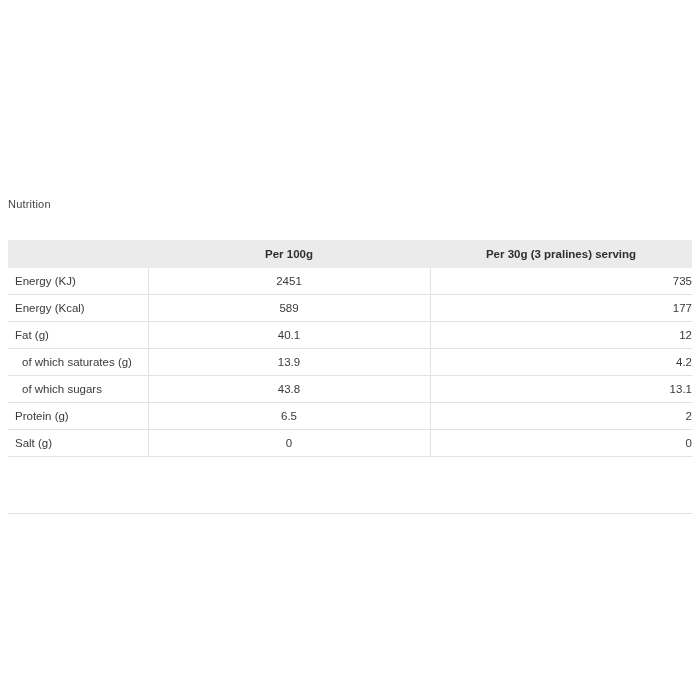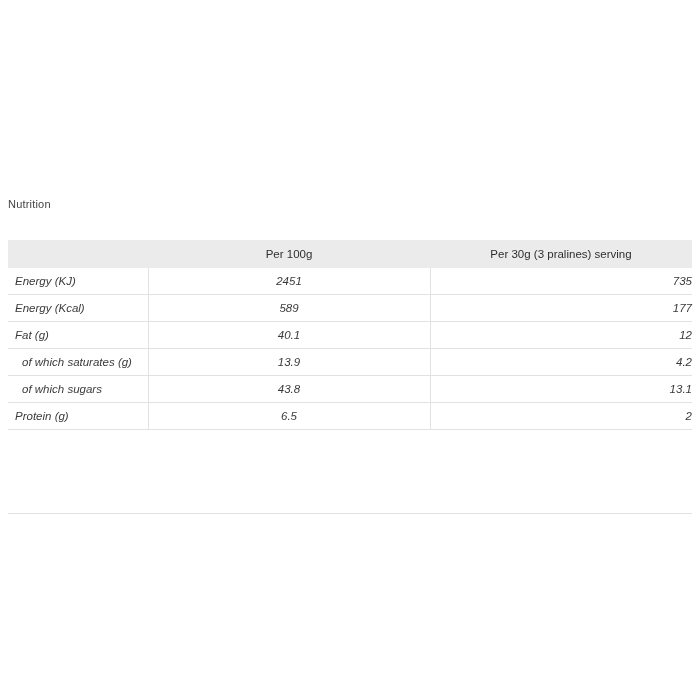--- a/index.html
+++ b/index.html
@@ -41,21 +41,21 @@
   table.nutrition {
     width: 100%;
     border-collapse: collapse;
     table-layout: fixed;
     font-size: 11.5px;
     color: #3a3a3a;
   }
 
   table.nutrition thead th {
     background: #ebebeb;
-    font-weight: normal;
+    font-weight: bold;
     font-size: 11.5px;
     color: #2f2f2f;
     height: 28px;
     padding: 0;
     text-align: center;
     border: none;
     vertical-align: middle;
   }
 
   table.nutrition thead th.col-label {
@@ -67,21 +67,20 @@
 
   table.nutrition tbody td {
     height: 26px;
     padding: 0 0 0 0;
     border-bottom: 1px solid #e2e2e2;
     border-right: 1px solid #e2e2e2;
     vertical-align: middle;
     text-align: center;
     font-size: 11.5px;
     color: #3a3a3a;
-    font-style: italic;
   }
 
   table.nutrition tbody td.rowlabel {
     text-align: left;
     padding-left: 7px;
     white-space: nowrap;
   }
 
   table.nutrition tbody td.rowlabel.indent {
     padding-left: 14px;
@@ -141,19 +140,24 @@
           <tr>
             <td class="rowlabel indent">of which sugars</td>
             <td>43.8</td>
             <td>13.1</td>
           </tr>
           <tr>
             <td class="rowlabel">Protein (g)</td>
             <td>6.5</td>
             <td>2</td>
           </tr>
+          <tr>
+            <td class="rowlabel">Salt (g)</td>
+            <td>0</td>
+            <td>0</td>
+          </tr>
         </tbody>
     </table>
   </div>
 
   <div class="divider"></div>
 
 </div>
 
 </body></html>

